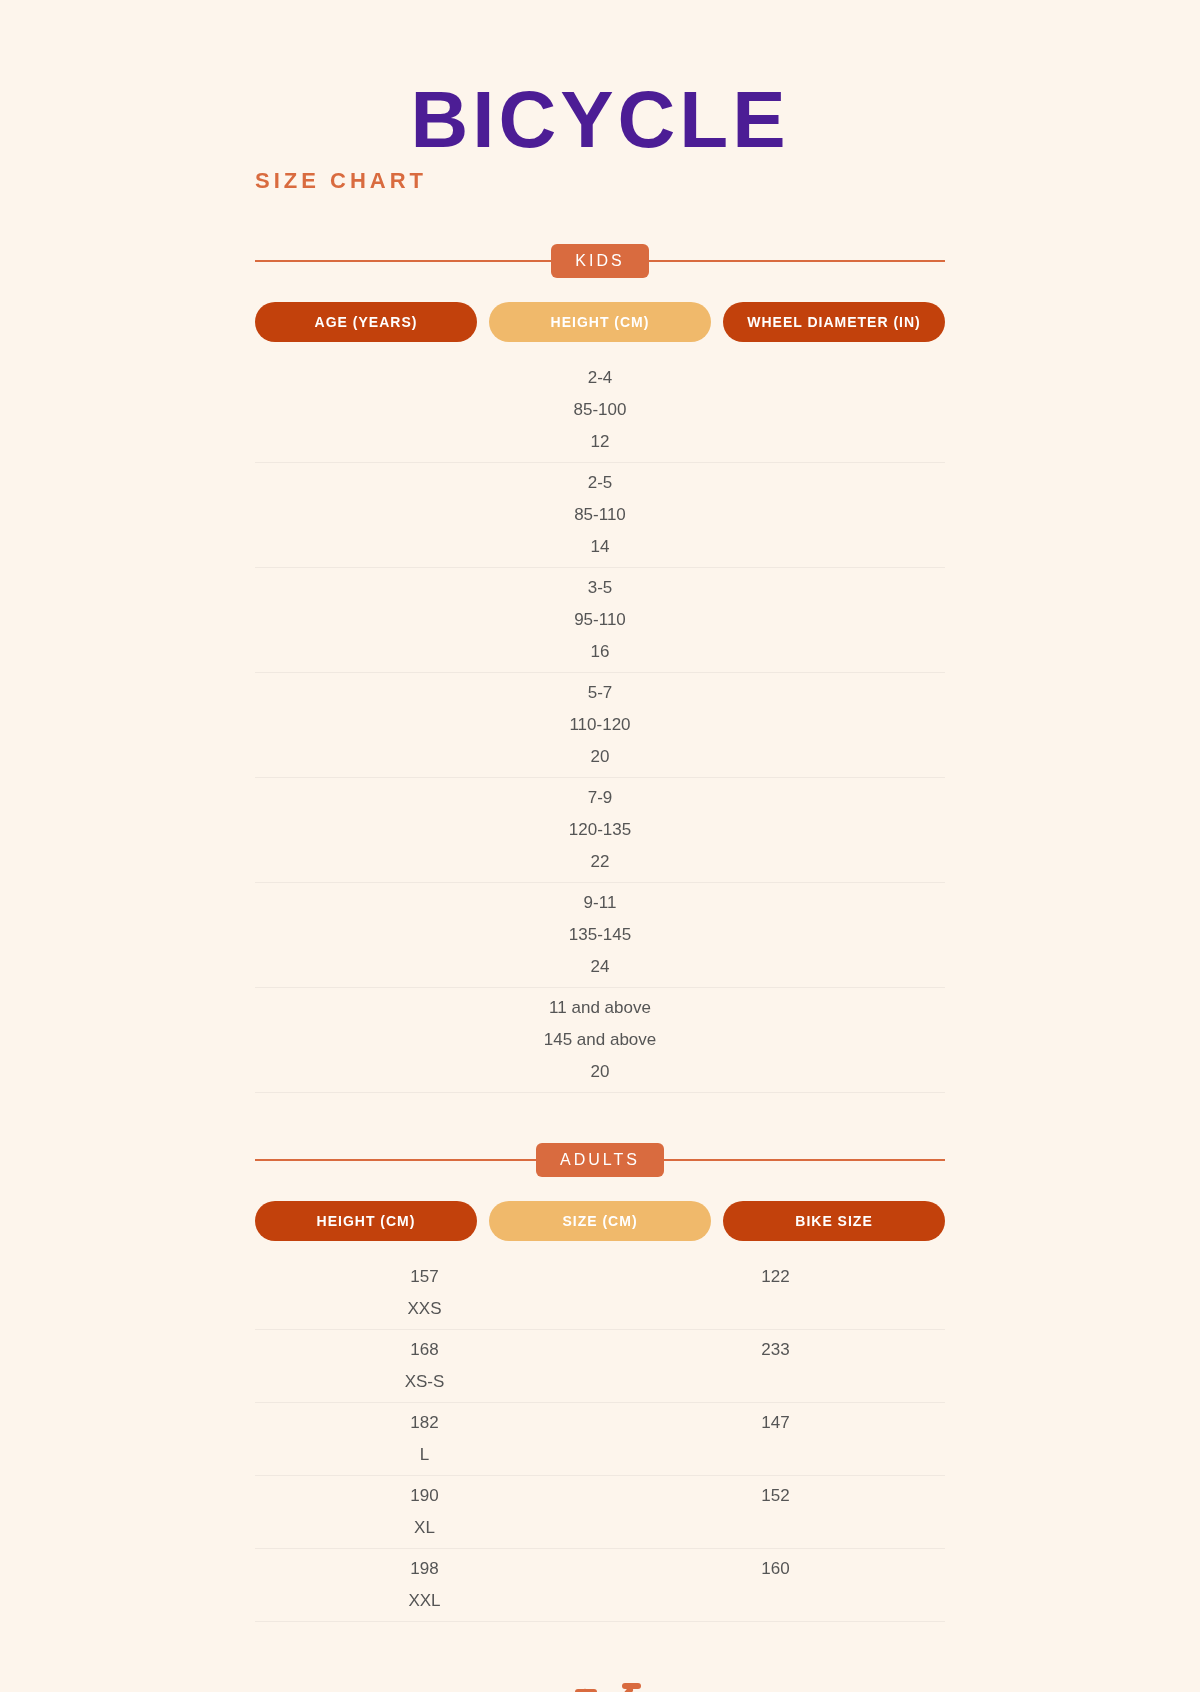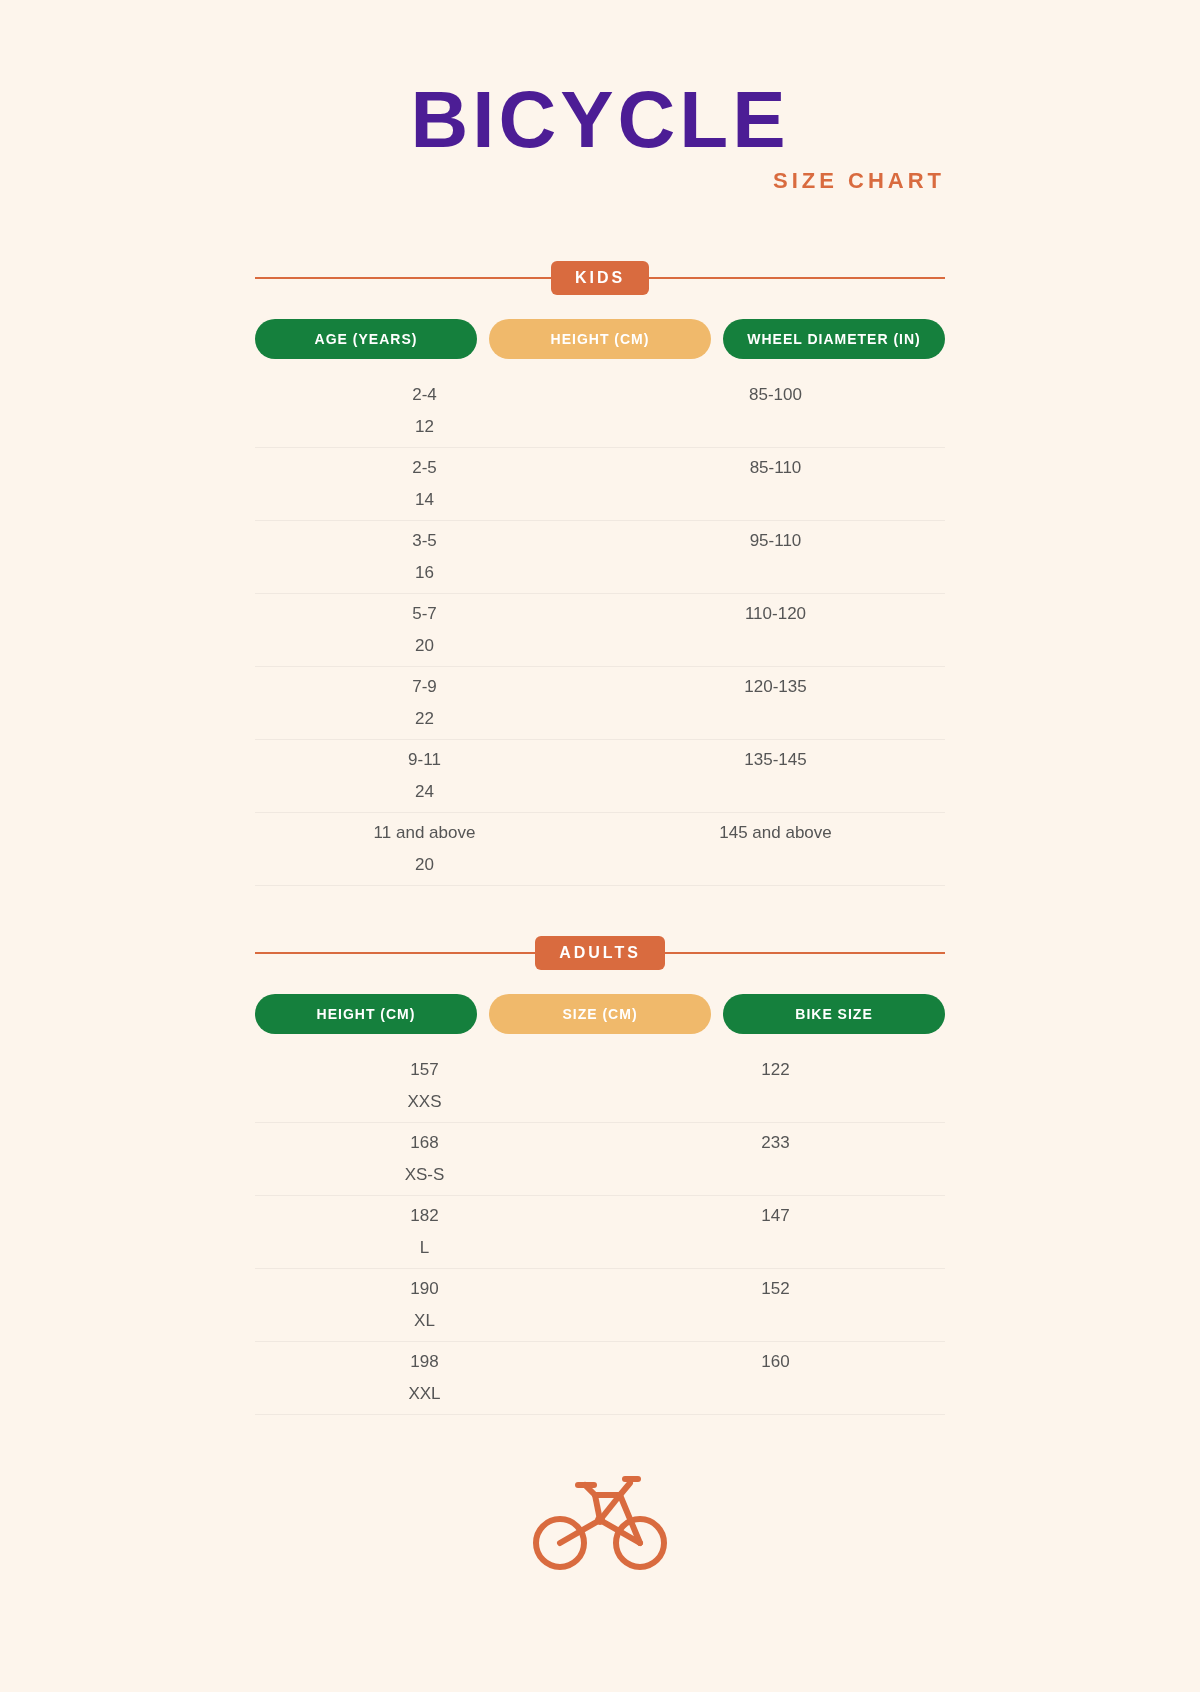--- a/index.html
+++ b/index.html
@@ -24,28 +24,28 @@
       text-align: center;
       color: #4c1d95;
       font-size: 80px;
       font-weight: 900;
       letter-spacing: 4px;
       line-height: 1;
       text-transform: uppercase;
     }
 
     .sub-title {
-      text-align: right;
+      text-align: left;
       color: #d96b3f;
       font-size: 22px;
       font-weight: 800;
       letter-spacing: 4px;
       text-transform: uppercase;
       margin-top: 8px;
-      margin-bottom: 67px;
+      margin-bottom: 50px;
     }
 
     .section {
       margin-bottom: 50px;
     }
 
     .section-header {
       display: flex;
       align-items: center;
       margin-bottom: 24px;
@@ -54,21 +54,21 @@
     .section-line {
       flex: 1;
       height: 2px;
       background-color: #d96b3f;
     }
 
     .section-label {
       background-color: #d96b3f;
       color: white;
       font-size: 16px;
-      font-weight: 700;
+      font-weight: 400;
       letter-spacing: 3px;
       text-transform: uppercase;
       padding: 8px 24px;
       border-radius: 6px;
       margin: 0 0;
     }
 
     .table-container {
       width: 100%;
     }
@@ -93,42 +93,42 @@
       padding: 12px 10px;
       text-align: center;
       font-size: 14px;
       font-weight: 800;
       letter-spacing: 1px;
       text-transform: uppercase;
       color: white;
     }
 
     .col-header.teal {
-      background-color: #15803d;
+      background-color: #c2410c;
     }
 
     .col-header.orange {
       background-color: #f0b96b;
     }
 
     .data-rows {
       display: flex;
       flex-direction: column;
       gap: 0;
     }
 
     .data-row {
       display: grid;
       gap: 12px;
       padding: 10px 0;
       border-bottom: 1px solid rgba(0,0,0,0.05);
     }
 
     .data-row.kids-row {
-      grid-template-columns: 1fr 1fr;
+      grid-template-columns: 1fr;
     }
 
     .data-row.adults-row {
       grid-template-columns: 1fr 1fr;
     }
 
     .data-cell {
       text-align: center;
       font-size: 17px;
       color: #555;

